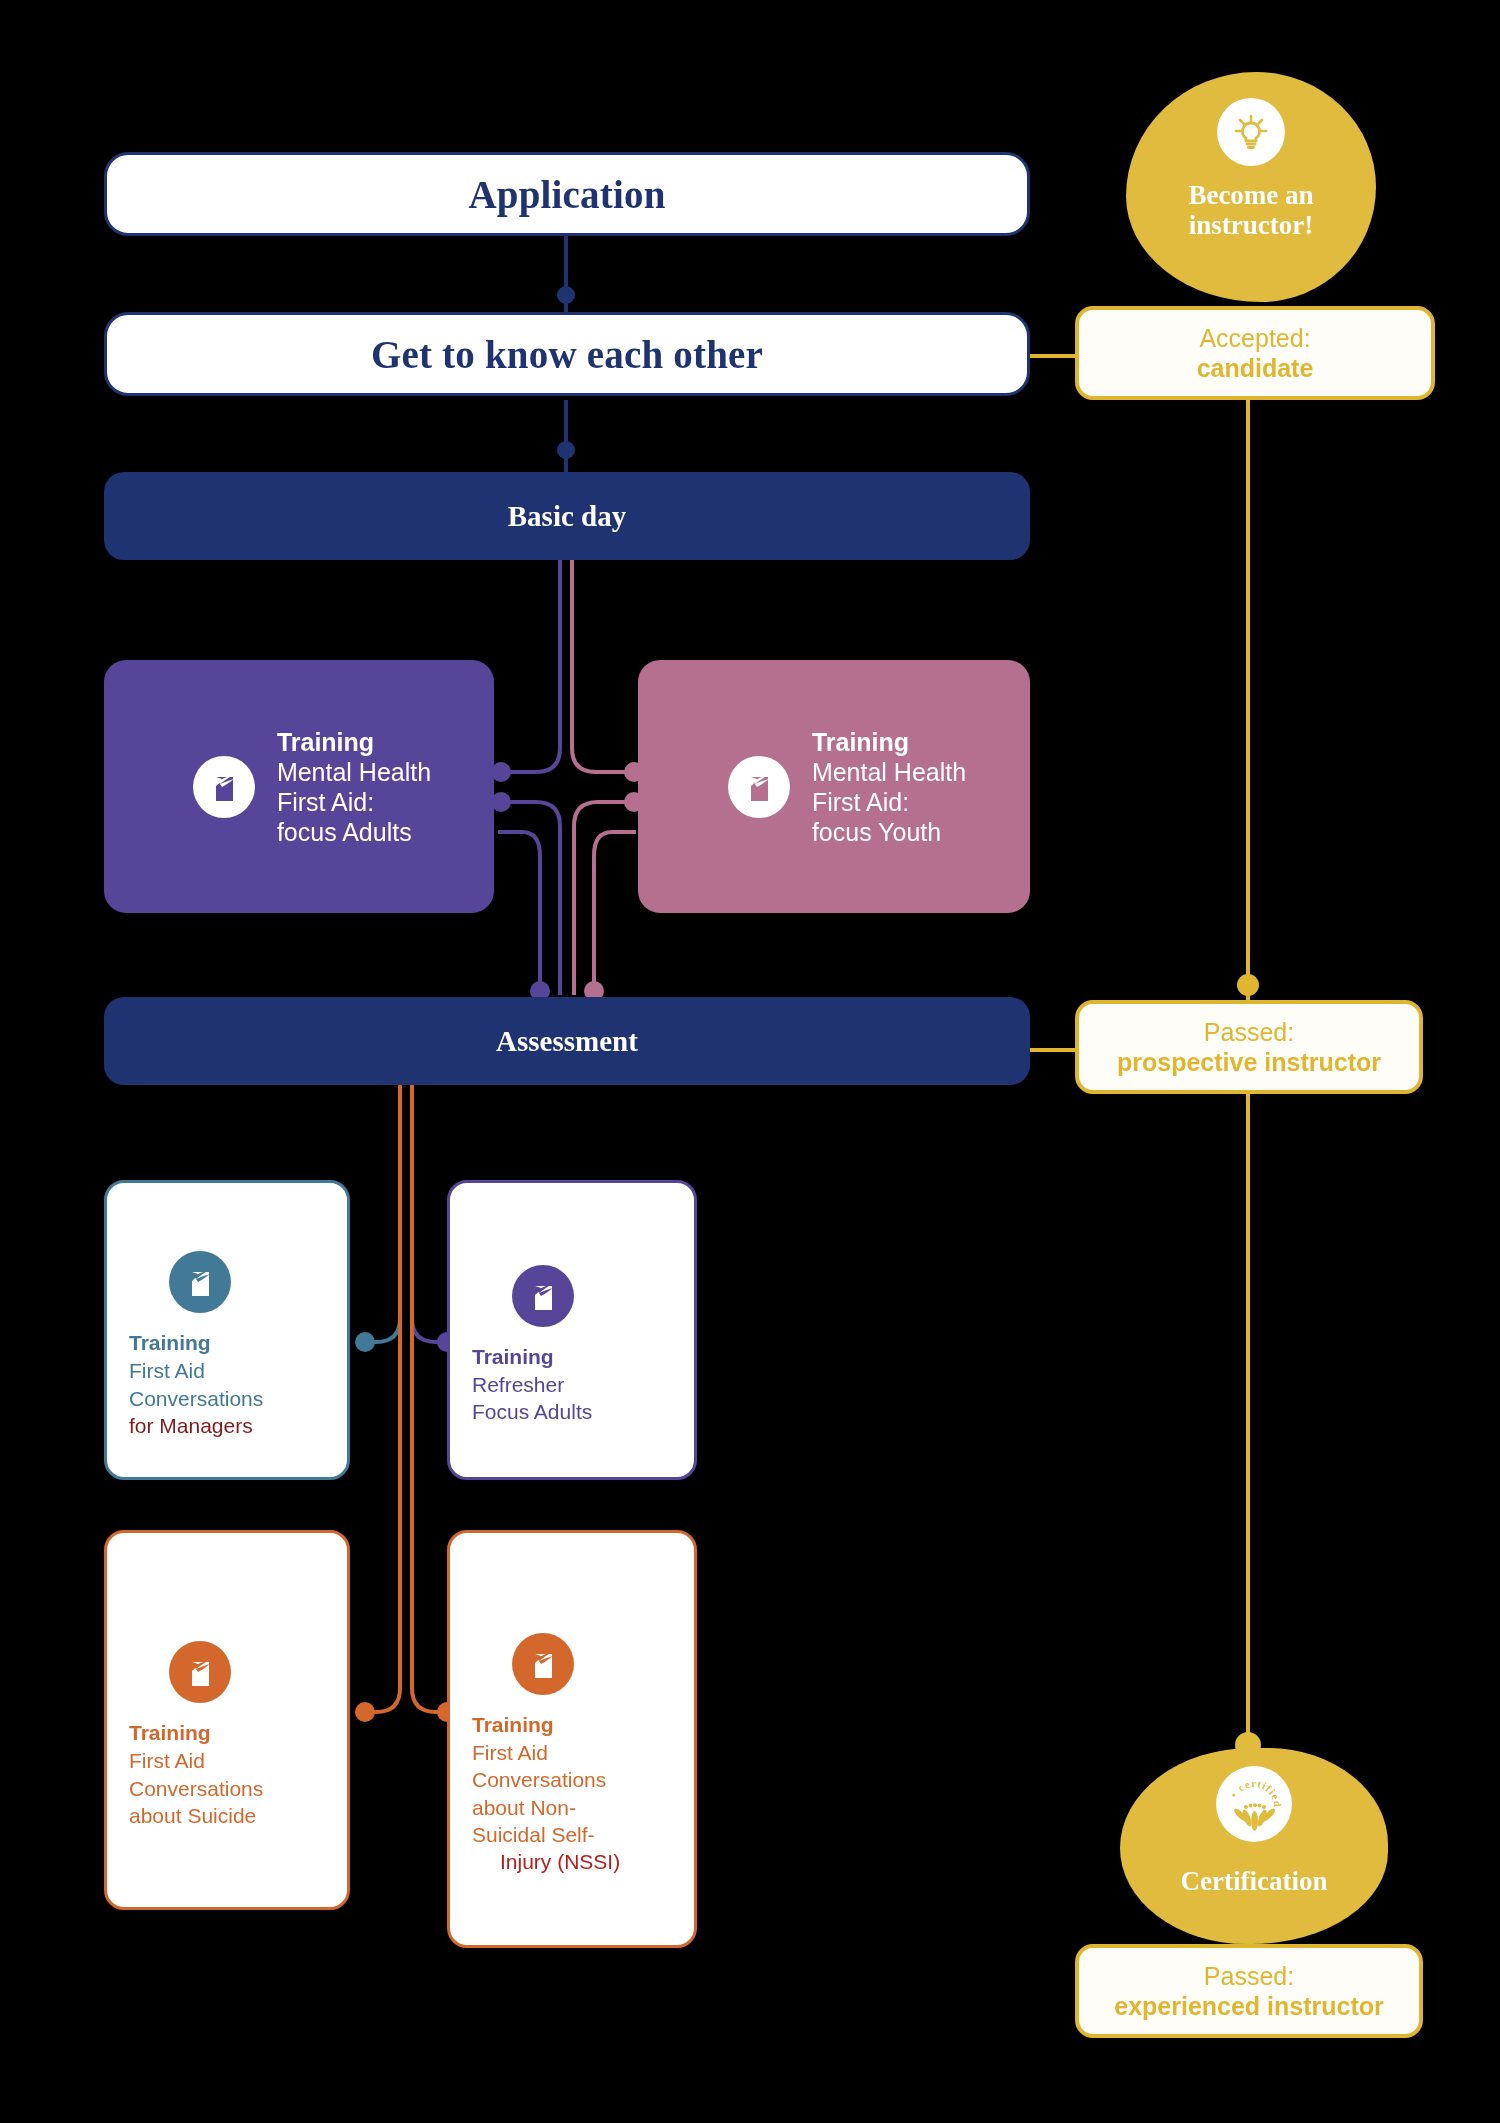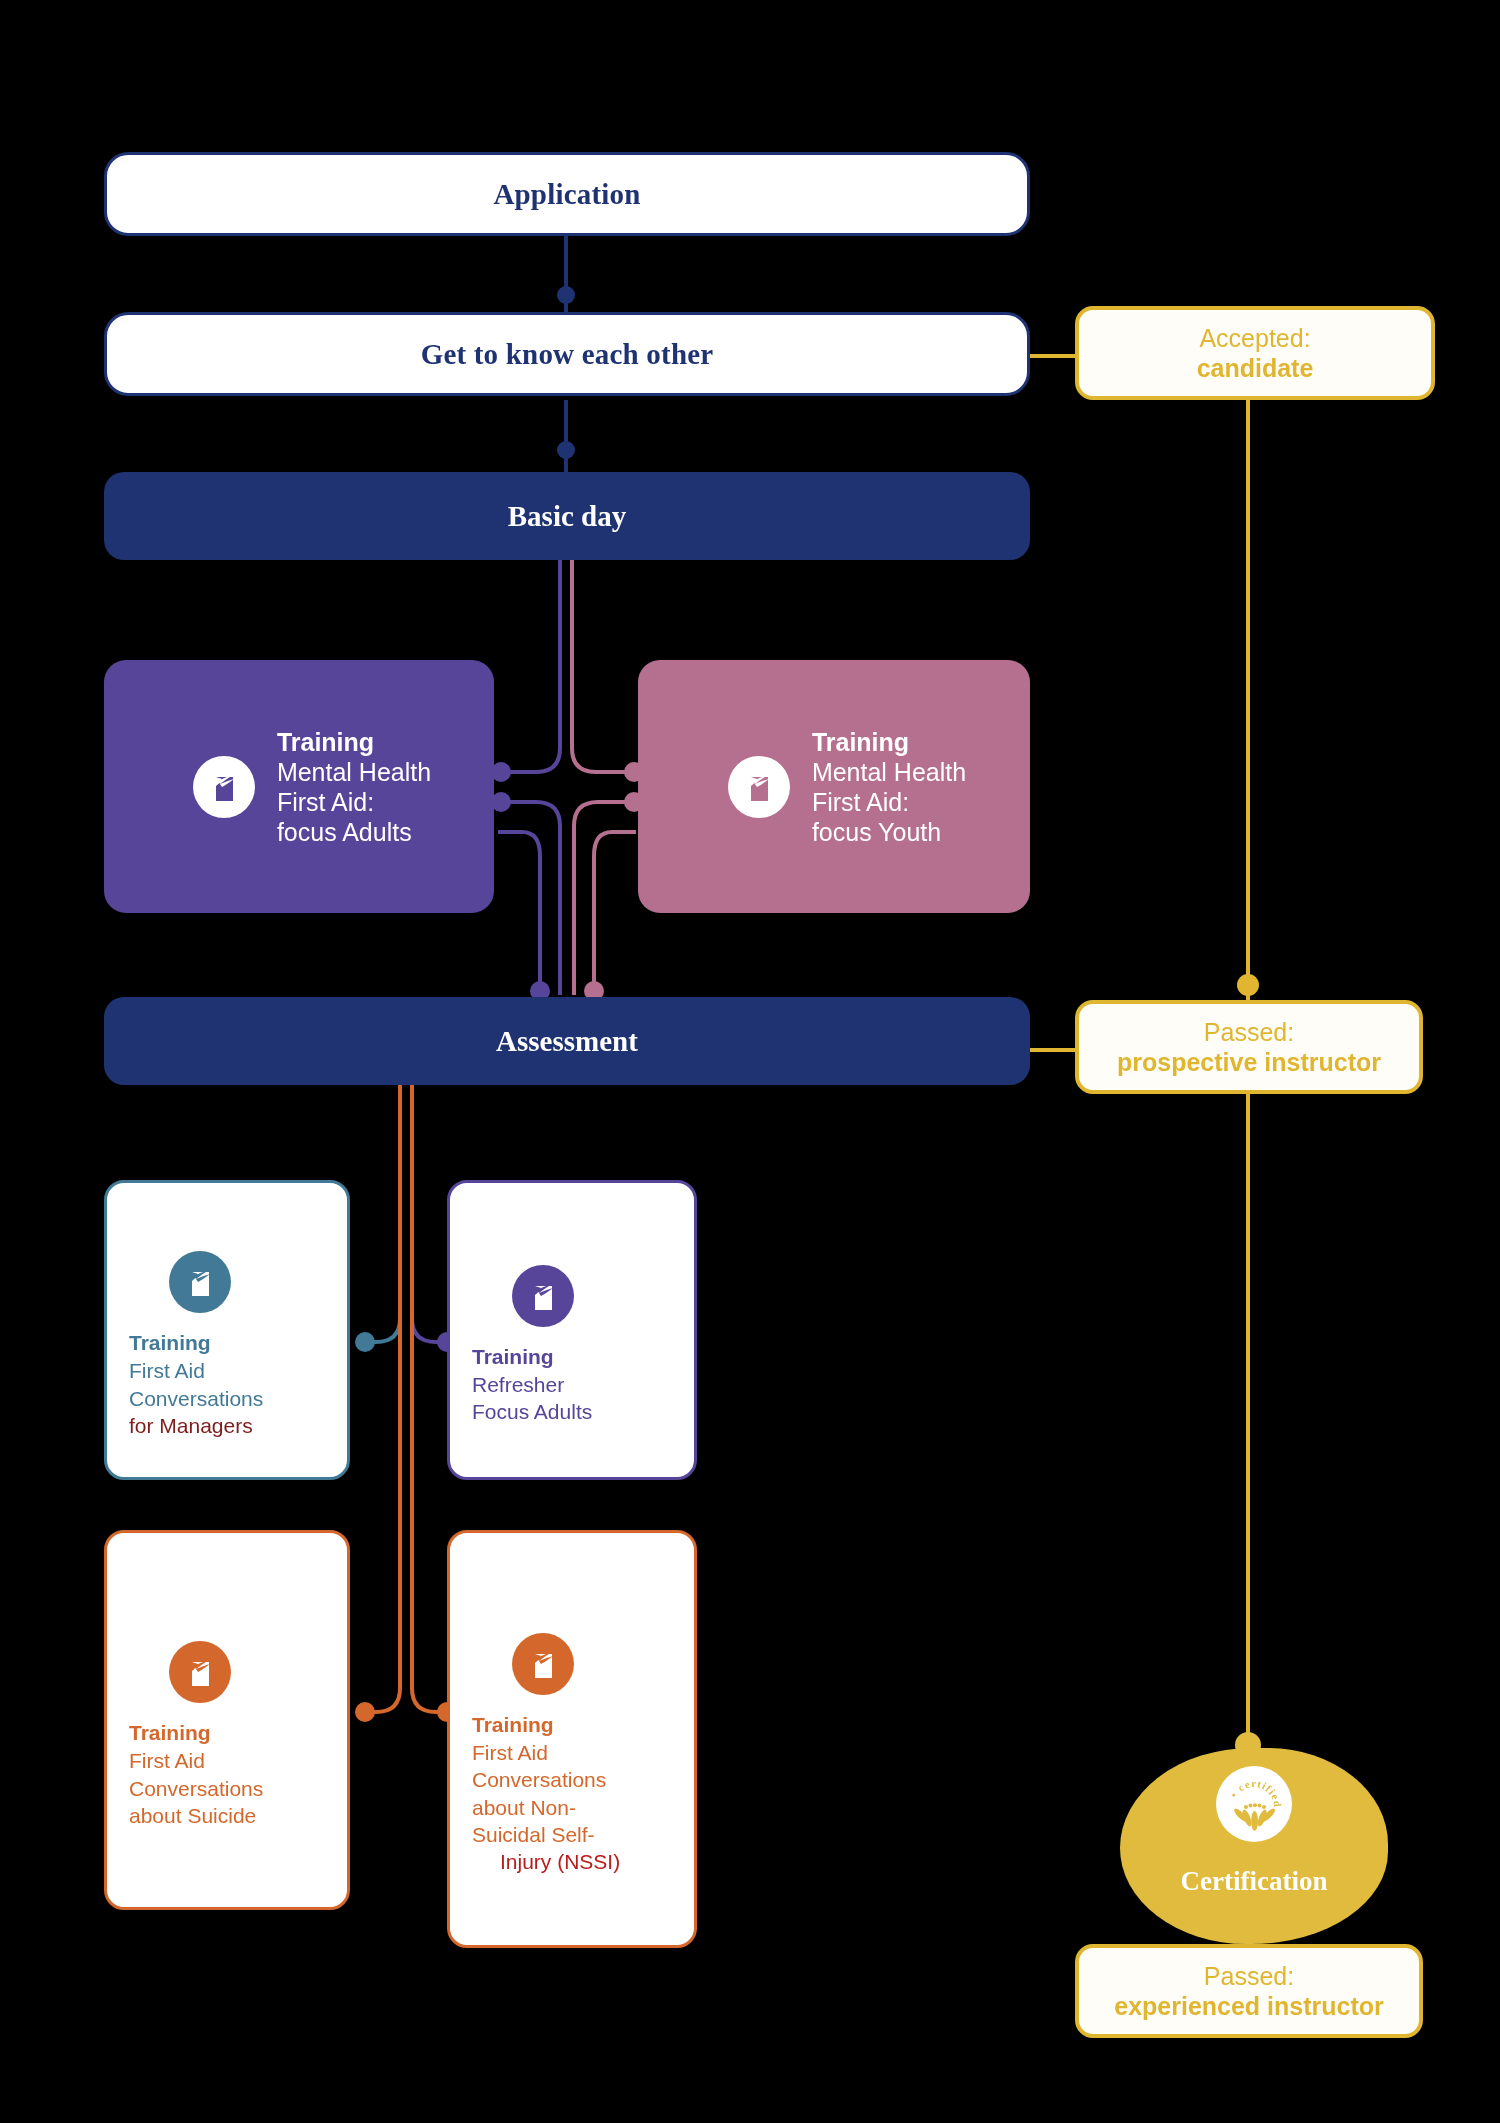--- a/index.html
+++ b/index.html
@@ -18,21 +18,21 @@
   
   .pill {
     background: #ffffff;
     border: 3px solid #1f3372;
     border-radius: 24px;
   }
   .pill .lbl {
     color: #1f3372;
     font-family: "Liberation Serif", serif;
     font-weight: bold;
-    font-size: 29px;
+    font-size: 39px;
     letter-spacing: .2px;
   }
 
   
   .navy { background: #1f3372; border-radius: 20px; }
   .navy .lbl {
     color: #ffffff;
     font-family: "Liberation Serif", serif;
     font-weight: bold;
     font-size: 29px;
@@ -233,20 +233,41 @@
       </svg>
     </div>
     <span class="kicker" style="color:#d4682c;">Training</span>
     <span class="title" style="color:#d4682c;">First Aid</span>
     <span class="title" style="color:#d4682c;">Conversations</span>
     <span class="title" style="color:#d4682c;">about Non-</span>
     <span class="title" style="color:#d4682c;">Suicidal Self-</span>
     <span class="title" style="color:#b91c1c;margin-left:28px;">Injury (NSSI)</span>
   </div>
 
+  <div class="blob" style="left:1126px; top:72px; width:250px; height:230px;
+       border-radius:52% 48% 46% 54% / 54% 50% 50% 46%;">
+    <div class="circ-ico" style="width:68px;height:68px;margin-top:26px;">
+      <svg width="40" height="42" viewBox="0 0 40 42" aria-hidden="true">
+        <g stroke="#e0bb3e" stroke-width="2.6" stroke-linecap="round">
+          <line x1="20" y1="5" x2="20" y2="10"></line>
+          <line x1="9" y1="9" x2="12.5" y2="12.5"></line>
+          <line x1="31" y1="9" x2="27.5" y2="12.5"></line>
+          <line x1="5" y1="20" x2="10" y2="20"></line>
+          <line x1="35" y1="20" x2="30" y2="20"></line>
+        </g>
+        <path d="M20 12 a8.4 8.4 0 0 0 -5 15.2 v2.6 h10 v-2.6 A8.4 8.4 0 0 0 20 12 Z" fill="none" stroke="#e0bb3e" stroke-width="2.8"></path>
+        <line x1="16" y1="33" x2="24" y2="33" stroke="#e0bb3e" stroke-width="2.8" stroke-linecap="round"></line>
+        <line x1="17.5" y1="36.5" x2="22.5" y2="36.5" stroke="#e0bb3e" stroke-width="2.8" stroke-linecap="round"></line>
+      </svg>
+    </div>
+    <div class="btitle" style="font-size:27px; margin-top:14px;">
+      <span>Become an</span><br>
+      <span>instructor!</span>
+    </div>
+  </div>
 
   <div class="node status" style="left:1075px; top:306px; width:360px; height:94px;">
     <span class="line1">Accepted:</span>
     <span class="line2">candidate</span>
   </div>
 
   <div class="node status" style="left:1075px; top:1000px; width:348px; height:94px;">
     <span class="line1">Passed:</span>
     <span class="line2">prospective instructor</span>
   </div>

